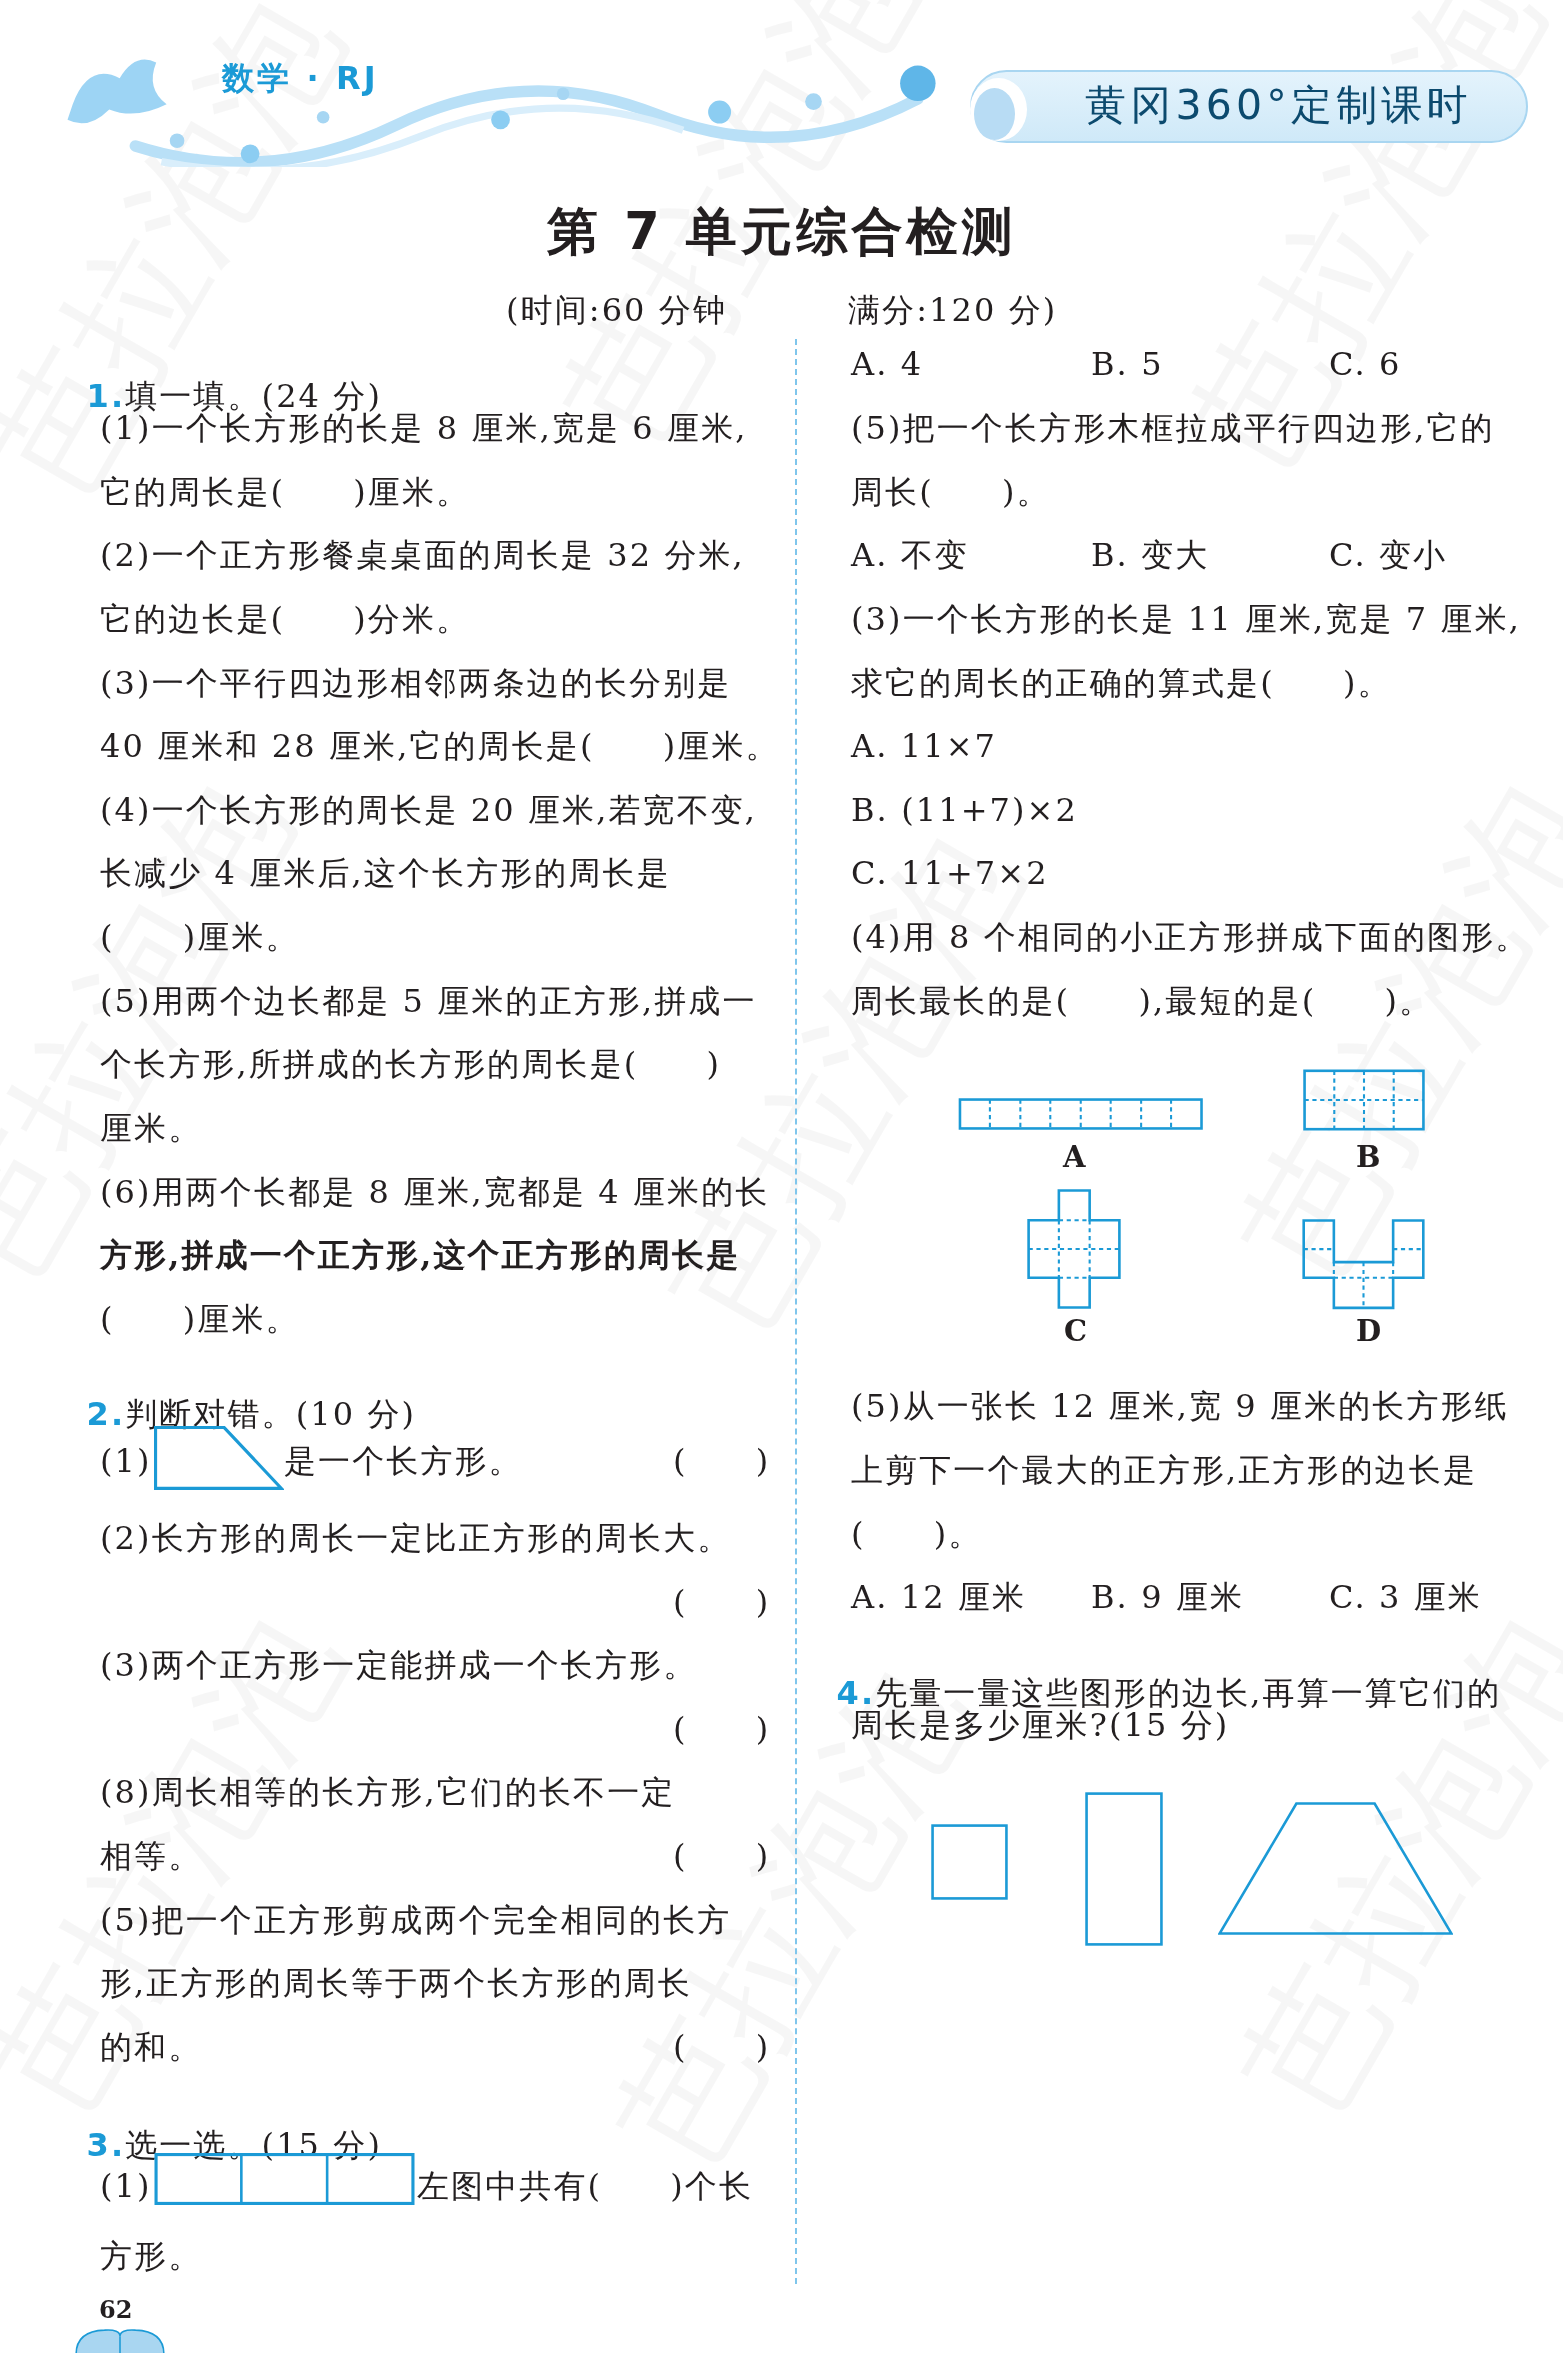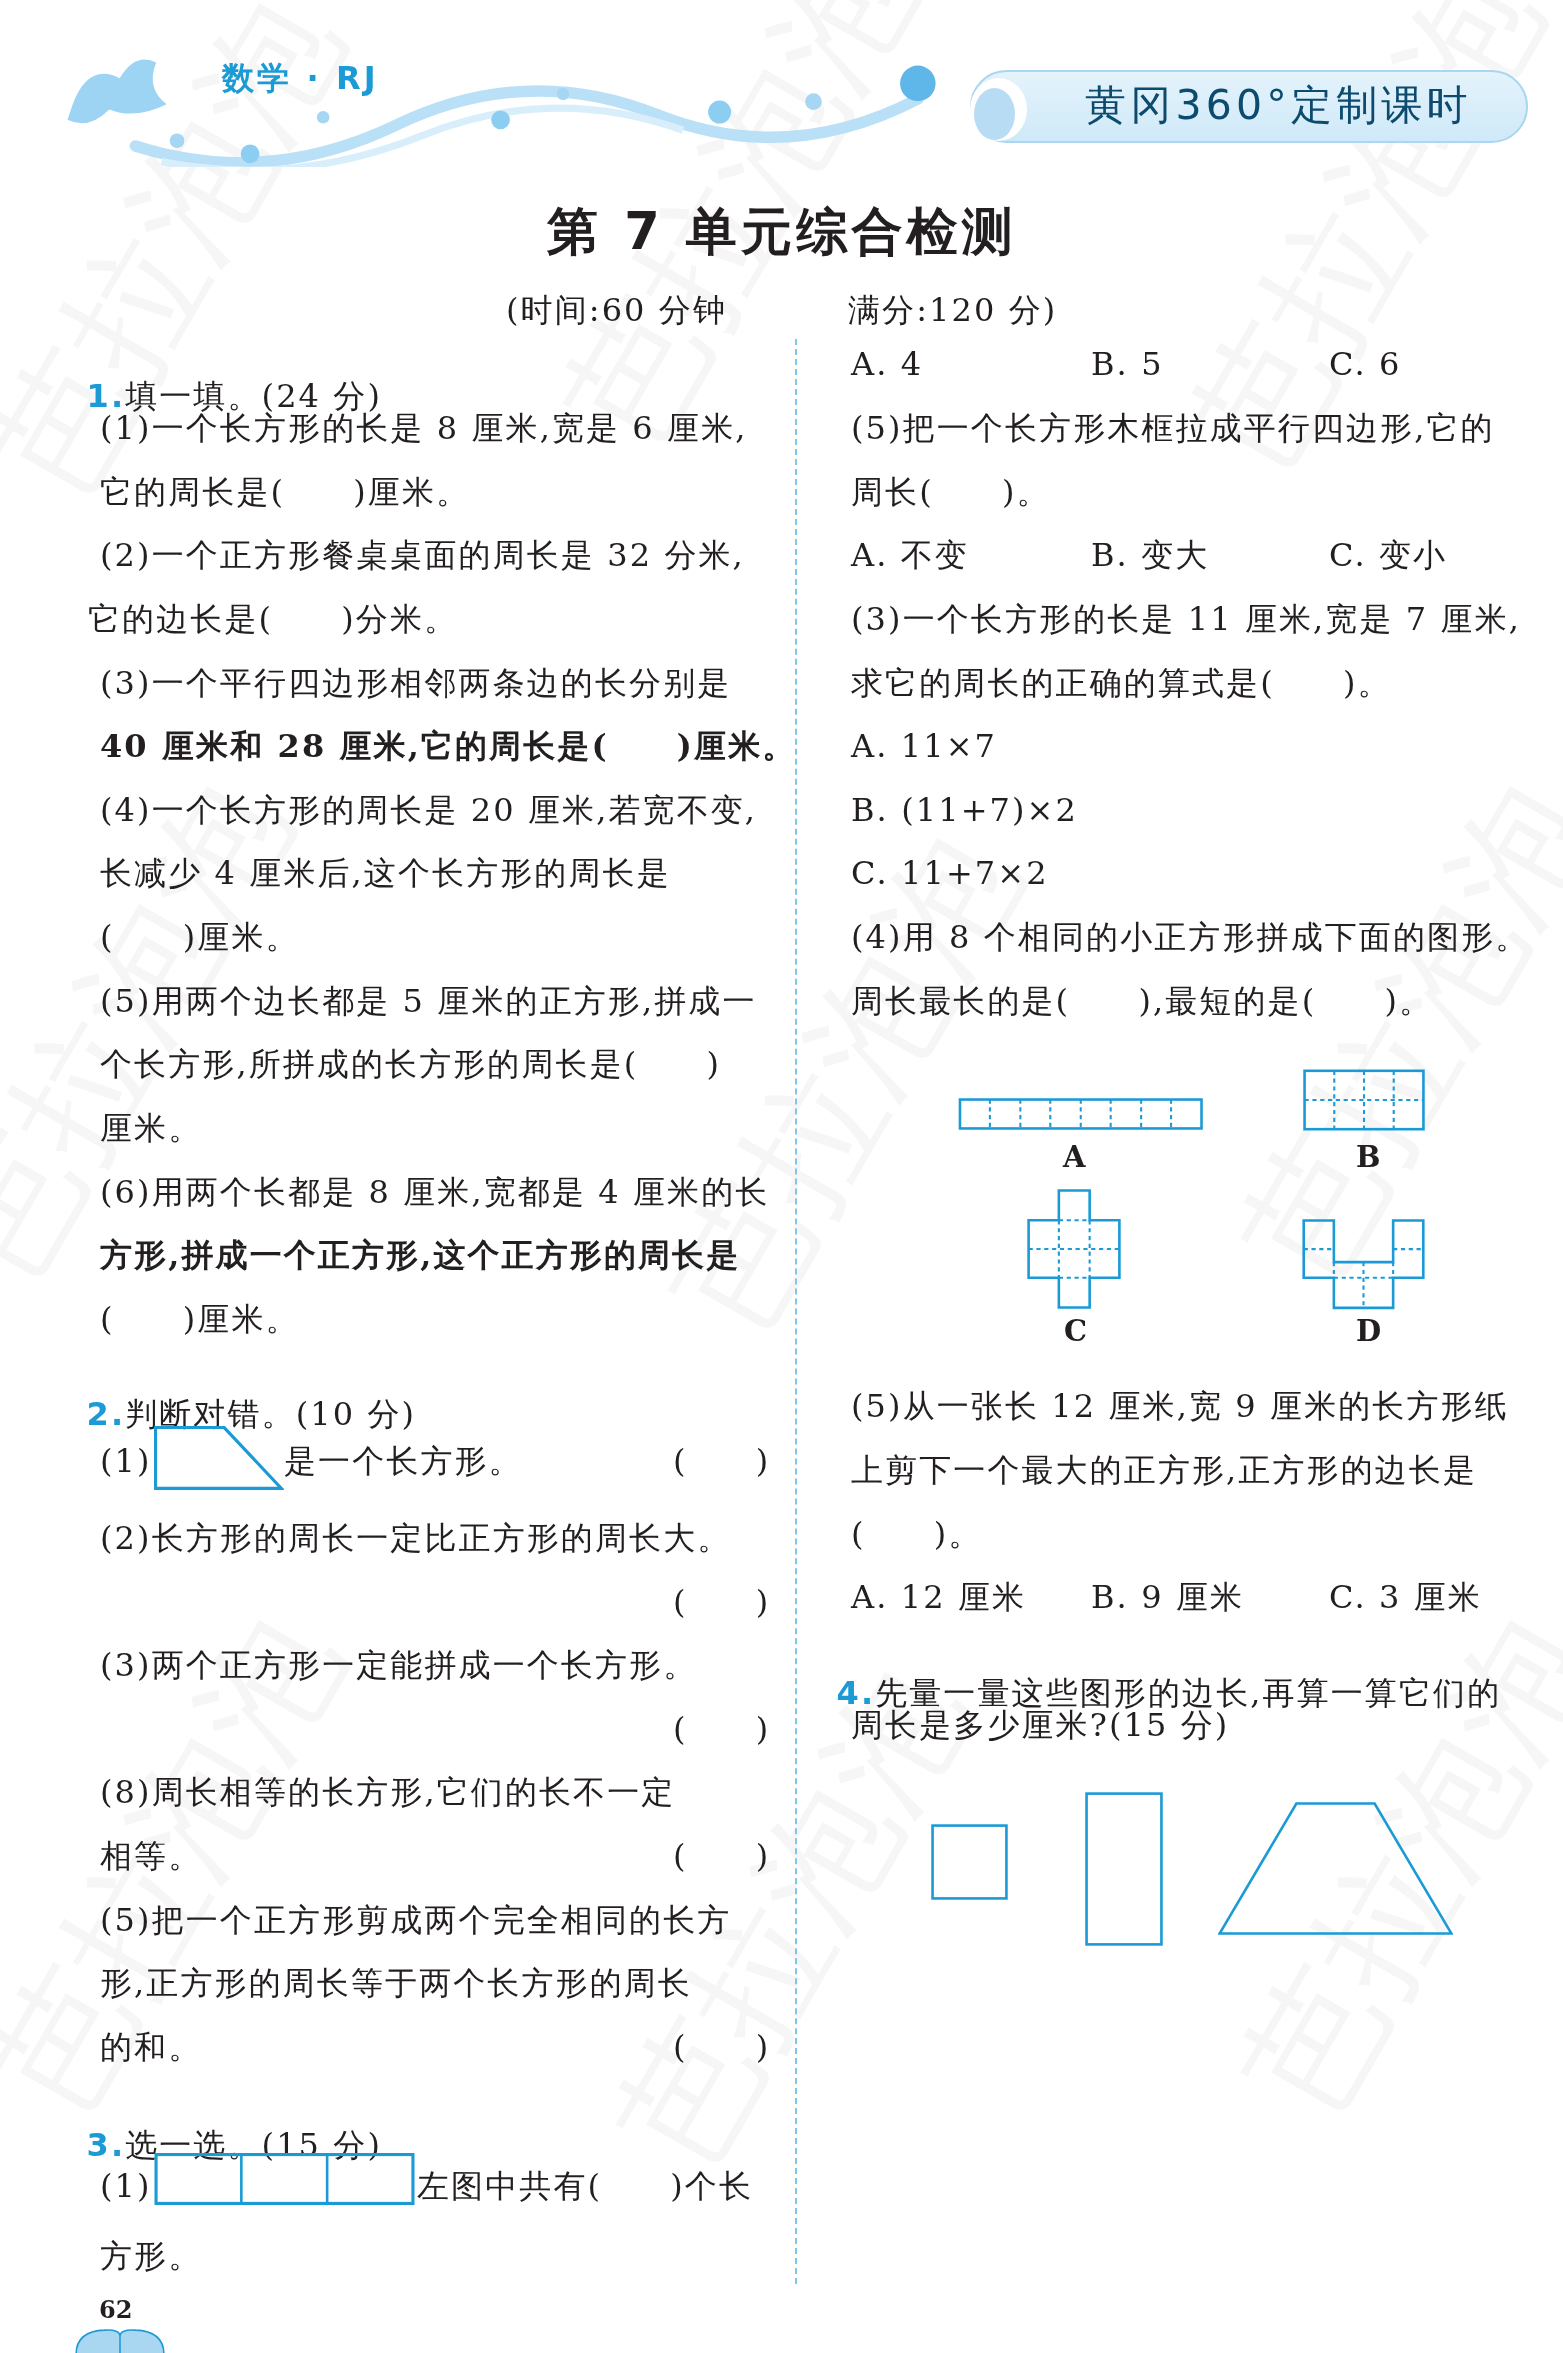--- a/index.html
+++ b/index.html
@@ -64,23 +64,23 @@
 <div class="abs subtitle" style="left:848px;">满分:120 分)</div>
 
 <div class="abs divider"></div>
 
 <div class="line" style="left:62px; top:348px;">
   <span class="qnum">1.</span><span>填一填。(24 分)</span>
 </div>
 <div class="line" style="left:100px; top:412px;">(1)一个长方形的长是 8 厘米,宽是 6 厘米,</div>
 <div class="line" style="left:100px; top:476px;">它的周长是(　　)厘米。</div>
 <div class="line" style="left:100px; top:539px;">(2)一个正方形餐桌桌面的周长是 32 分米,</div>
-<div class="line" style="left:88px; top:603px;">它的边长是(　　)分米。</div>
+<div class="line" style="left:100px; top:603px;">它的边长是(　　)分米。</div>
 <div class="line" style="left:100px; top:667px;">(3)一个平行四边形相邻两条边的长分别是</div>
-<div class="line" style="left:100px; top:730px;font-weight:bold;">40 厘米和 28 厘米,它的周长是(　　)厘米。</div>
+<div class="line" style="left:100px; top:730px;">40 厘米和 28 厘米,它的周长是(　　)厘米。</div>
 <div class="line" style="left:100px; top:794px;">(4)一个长方形的周长是 20 厘米,若宽不变,</div>
 <div class="line" style="left:100px; top:857px;">长减少 4 厘米后,这个长方形的周长是</div>
 <div class="line" style="left:100px; top:921px;">(　　)厘米。</div>
 <div class="line" style="left:100px; top:985px;">(5)用两个边长都是 5 厘米的正方形,拼成一</div>
 <div class="line" style="left:100px; top:1048px;">个长方形,所拼成的长方形的周长是(　　)</div>
 <div class="line" style="left:100px; top:1112px;">厘米。</div>
 <div class="line" style="left:100px; top:1176px;">(6)用两个长都是 8 厘米,宽都是 4 厘米的长</div>
 <div class="line" style="left:100px; top:1239px;font-weight:bold;">方形,拼成一个正方形,这个正方形的周长是</div>
 <div class="line" style="left:100px; top:1303px;">(　　)厘米。</div>
 

